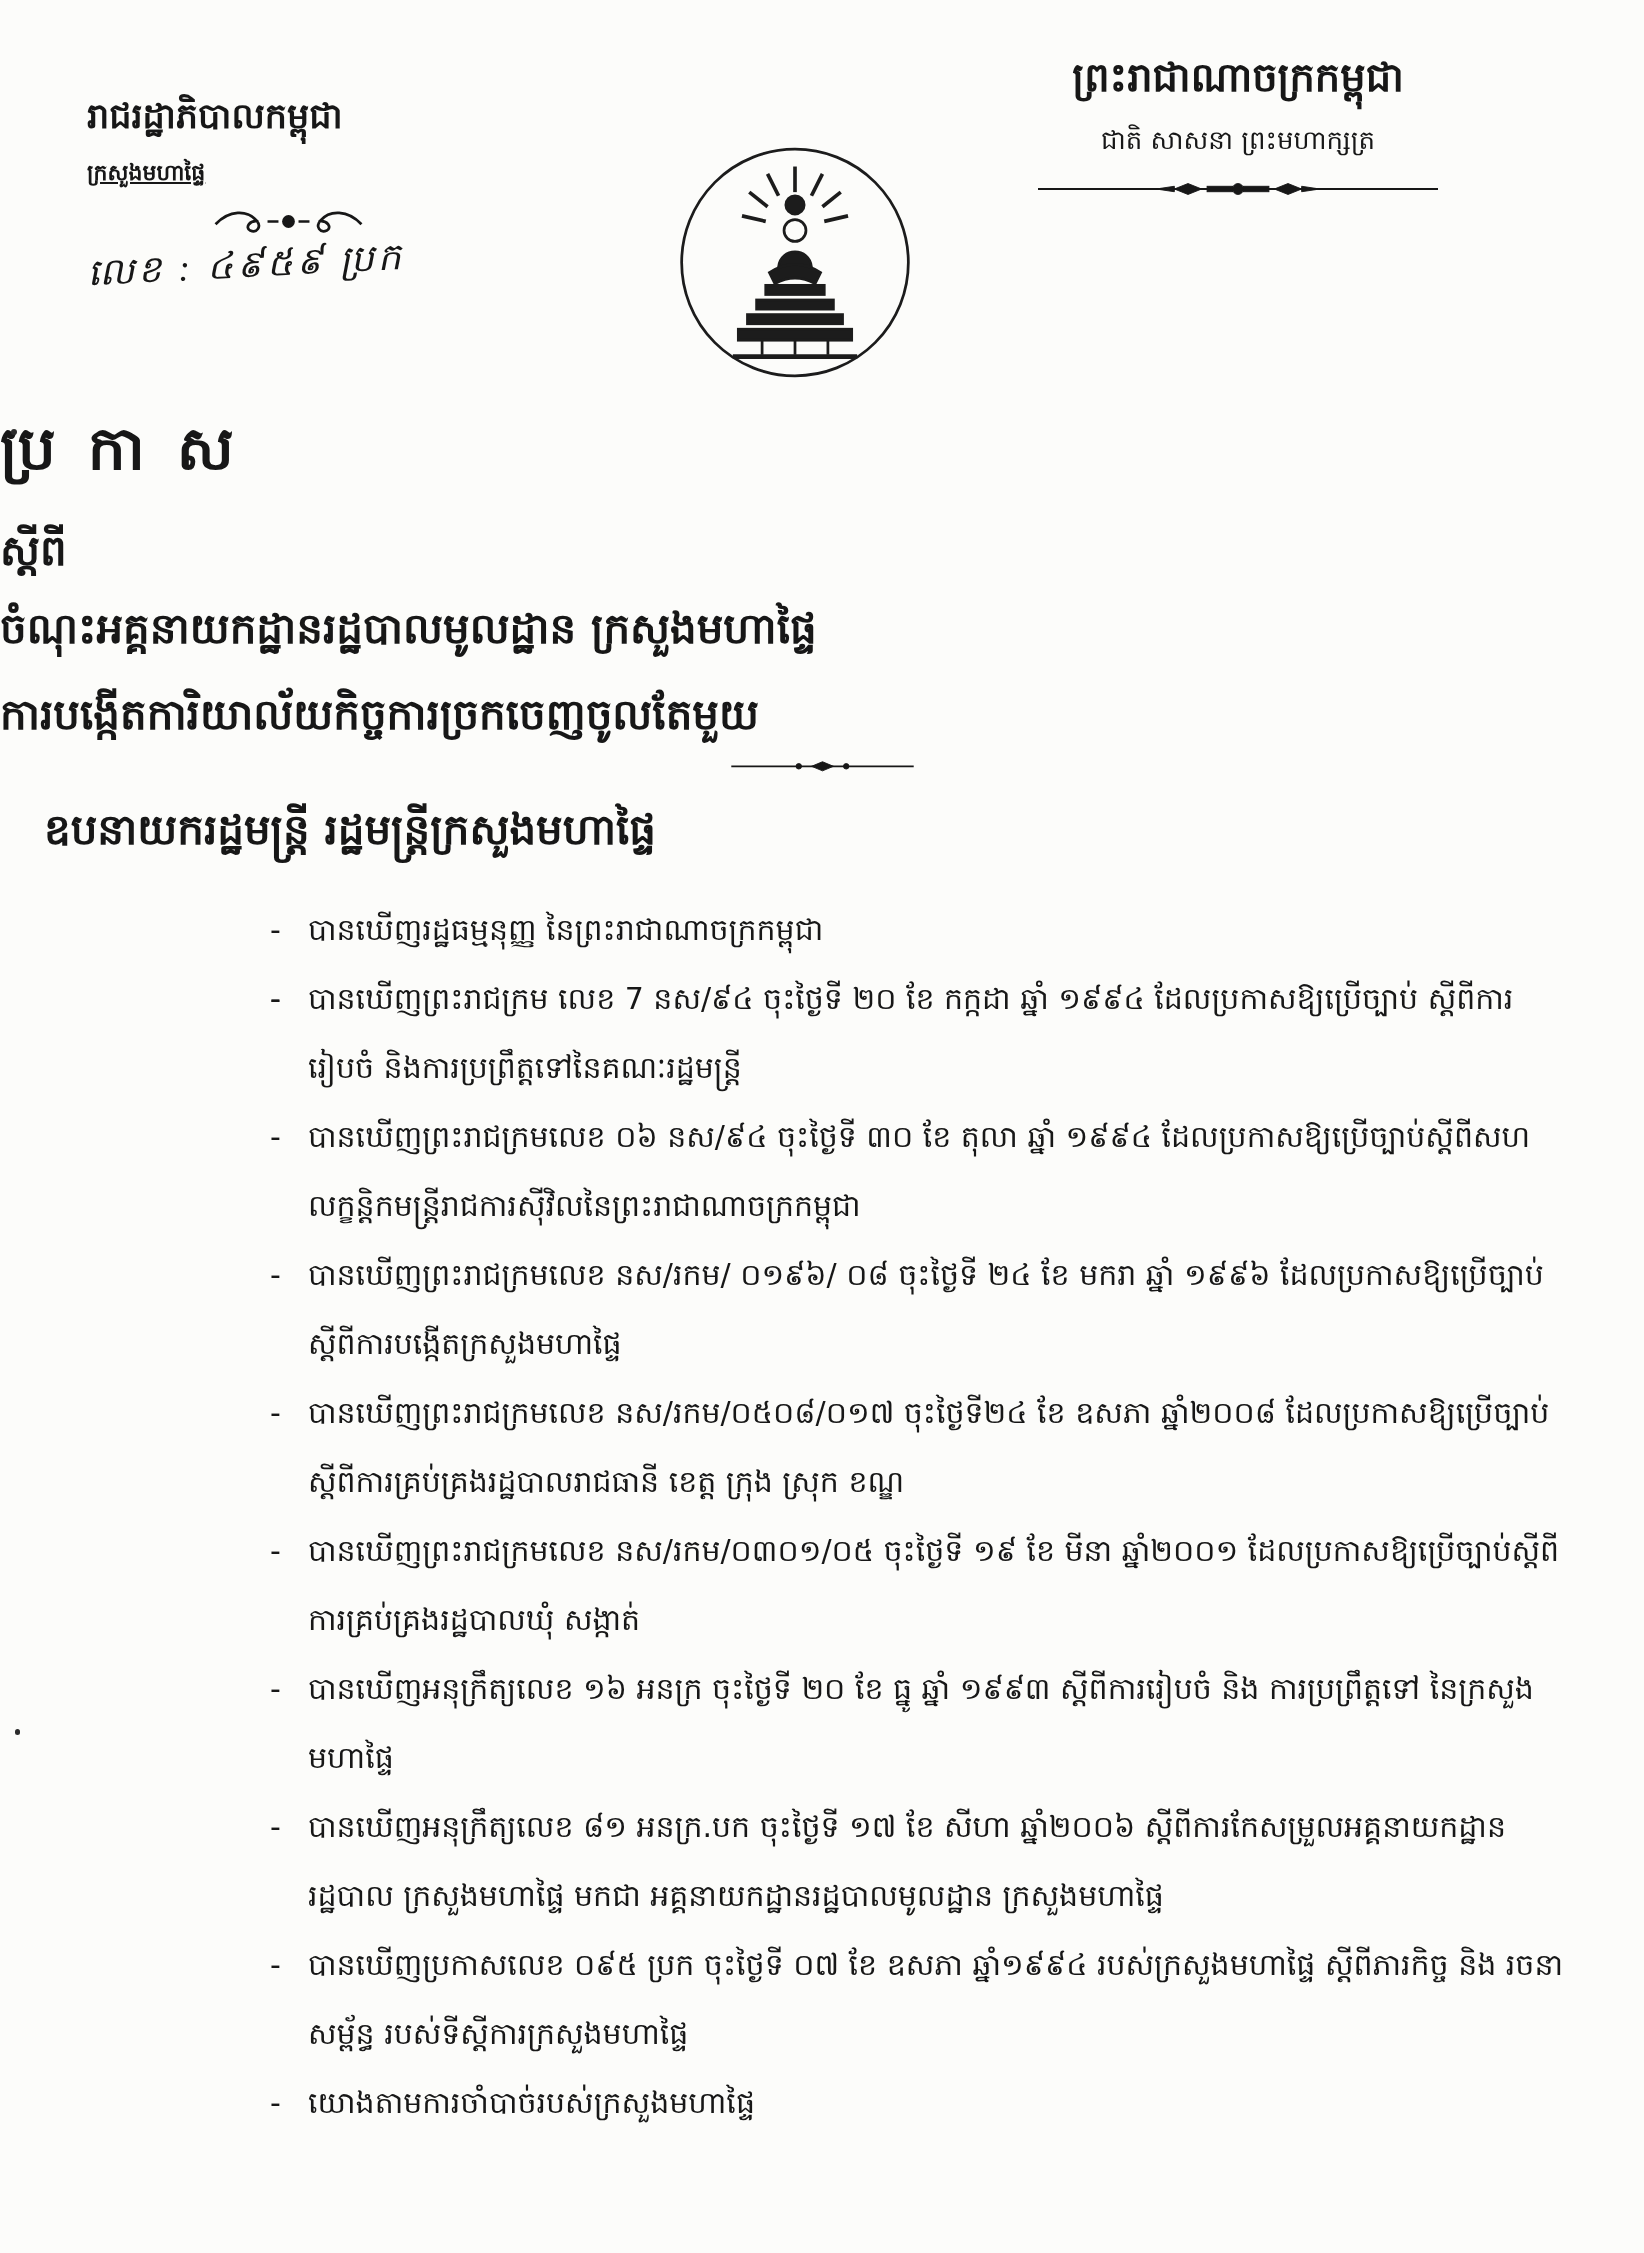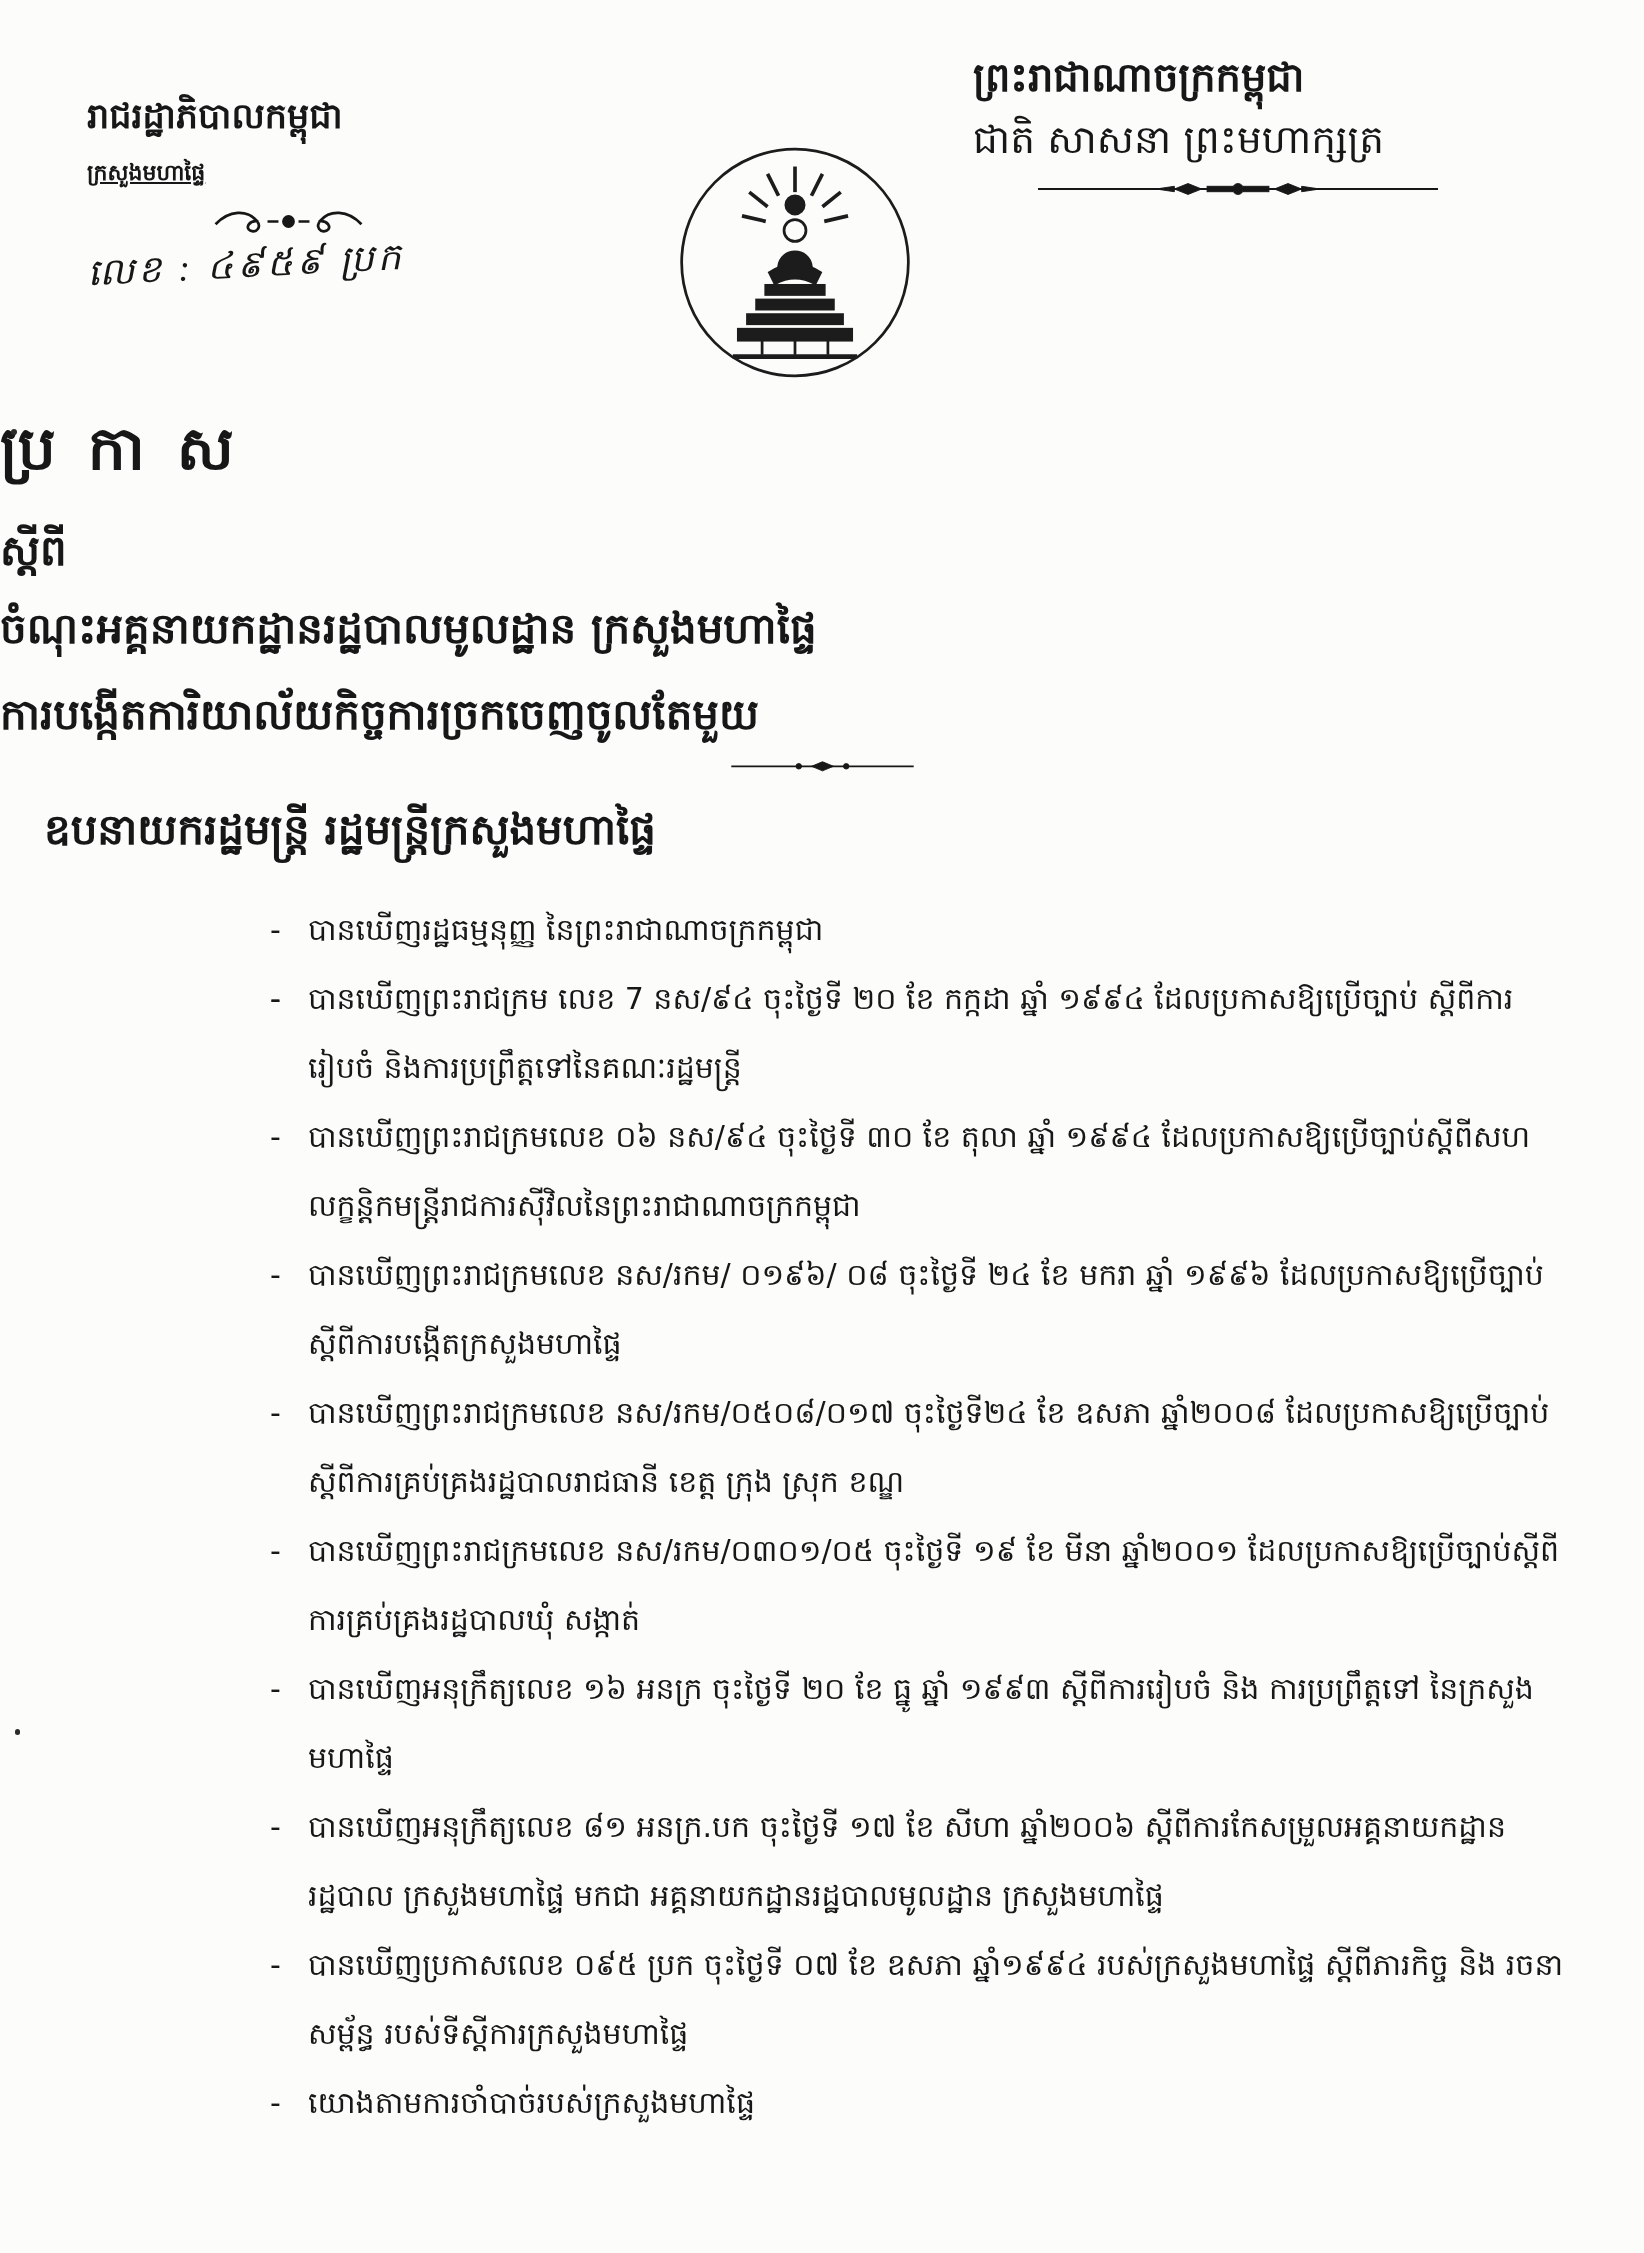--- a/index.html
+++ b/index.html
@@ -18,24 +18,24 @@
   }
   .hdr-left .l1{font-size:35px;font-weight:bold;line-height:58px;}
   .hdr-left .l2{font-size:22px;font-weight:bold;line-height:55px;text-decoration:underline;}
   .hdr-left .flourish{margin:5.5px auto 1.8px;display:block;}
   .hdr-left .num{
     font-family:"Liberation Serif","DejaVu Serif",serif;
     font-style:italic;font-size:37px;line-height:49px;
     transform:rotate(-3deg);letter-spacing:3.7px;white-space:nowrap;
   }
   .hdr-right{
-    position:absolute;left:973px;top:44px;width:530px;
+    position:absolute;left:973px;top:44px;width:530px;text-align:center;
   }
   .hdr-right .l1{font-size:40px;font-weight:bold;line-height:66px;}
-  .hdr-right .l2{font-size:39px;line-height:60px;}
+  .hdr-right .l2{font-size:26px;line-height:60px;}
   .hdr-right .rule{display:block;margin:9.1px auto 0;}
 
   .emblem{position:absolute;left:678px;top:139px;}
 
   
   .titleblock{text-align:left;}
   .t-prakas{font-size:60px;font-weight:bold;line-height:82px;letter-spacing:5.5px;}
   .t-stifi{font-size:42px;font-weight:bold;line-height:71px;margin-top:25.6px;}
   .t-subject{font-size:42px;font-weight:bold;line-height:86px;}
   .t-div{display:block;margin:1.8px auto 0;}

